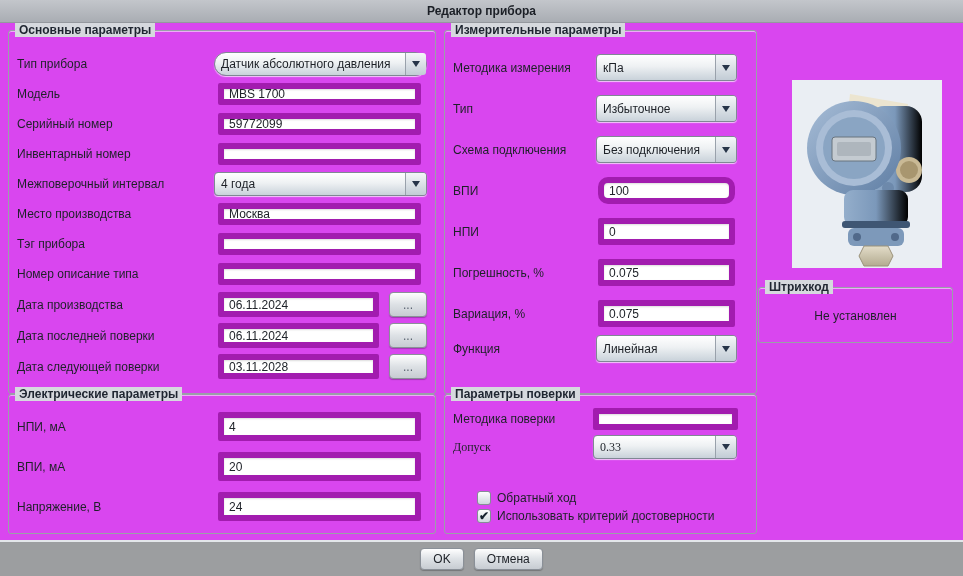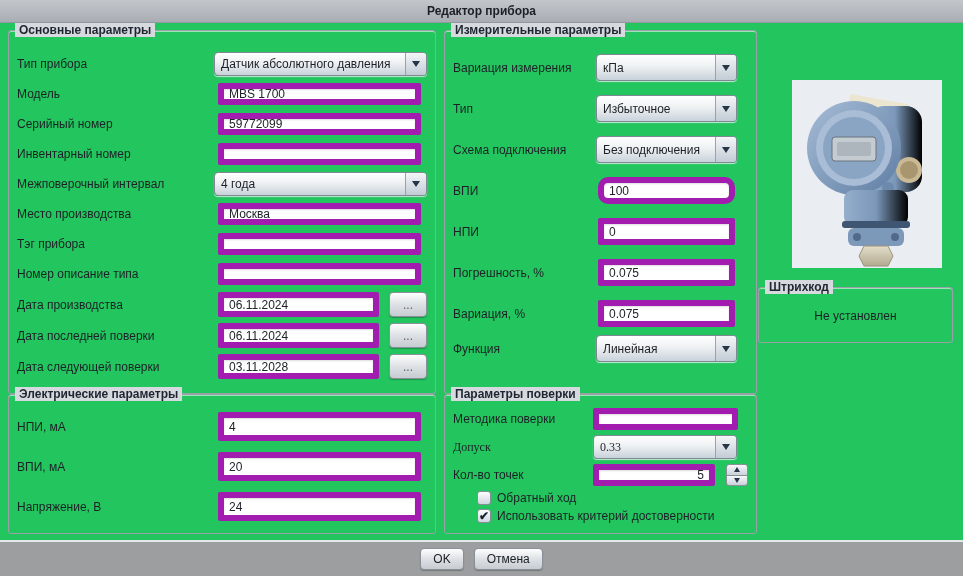--- a/index.html
+++ b/index.html
@@ -1,17 +1,17 @@
 <!DOCTYPE html>
 <html><head>
 <meta charset="utf-8">
 <style>
   html,body{margin:0;padding:0;}
   body{font-family:"Liberation Sans",sans-serif;background:#888;}
-  #window{position:relative;width:963px;height:576px;background:#22c55e;overflow:hidden;
+  #window{position:relative;width:963px;height:576px;background:#d946ef;overflow:hidden;
           font-size:12px;color:#1d2127;}
   
   .titlebar{position:absolute;top:0;left:0;right:0;height:22px;
             background:linear-gradient(#c3c6cb,#a9adb3);
             border-bottom:1px solid #94989e;text-align:center;line-height:22px;
             font-weight:bold;color:#1b1f26;}
   
   .group{position:absolute;border:1px solid #9aa0a8;border-radius:3px;
          box-shadow:inset 0 1px 0 rgba(255,255,255,.55);}
   .gtitle{position:absolute;top:-8px;left:6px;background:#d6d9de;padding:0 4px;
@@ -67,21 +67,21 @@
 
 <div id="window">
 
   <div class="titlebar"><span>Редактор прибора</span></div>
 
   <div class="group" style="left:8px;top:30px;width:426px;height:362px;">
     <span class="gtitle">Основные параметры</span>
 
     <div class="row" style="top:21px;height:24px;">
       <span class="lbl">Тип прибора</span>
-      <div class="combo" style="left:197px;right:0;">
+      <div class="combo" style="left:197px;right:0;border-radius:12px;">
         <span class="combo-text">Датчик абсолютного давления</span>
         <span class="combo-arrow">
             <span class="tri-down"></span>
           </span>
       </div>
     </div>
 
     <div class="row" style="top:52px;height:22px;">
       <span class="lbl">Модель</span>
       <input class="tin" style="left: 201px; right: 6px;" value="MBS 1700">
@@ -155,21 +155,21 @@
     <div class="row" style="top:97px;height:29px;">
       <span class="lbl">Напряжение, В</span>
       <input class="tin" style="left: 201px; right: 6px;" value="24">
     </div>
   </div>
 
   <div class="group" style="left:444px;top:30px;width:311px;height:362px;">
     <span class="gtitle">Измерительные параметры</span>
 
     <div class="row" style="top:23px;height:27px;">
-      <span class="lbl">Вариация измерения</span>
+      <span class="lbl">Методика измерения</span>
       <div class="combo" style="left:143px;right:11px;">
         <span class="combo-text">кПа</span>
         <span class="combo-arrow">
             <span class="tri-down"></span>
           </span>
       </div>
     </div>
 
     <div class="row" style="top:105px;height:27px;">
       <span class="lbl">Схема подключения</span>
@@ -233,32 +233,20 @@
     <div class="row" style="top:40px;height:24px;font-family:Liberation Serif, serif;">
       <span class="lbl">Допуск</span>
       <div class="combo" style="left:140px;right:11px;">
         <span class="combo-text">0.33</span>
         <span class="combo-arrow">
             <span class="tri-down"></span>
           </span>
       </div>
     </div>
 
-    <div class="row" style="top:69px;height:22px;">
-      <span class="lbl">Кол-во точек</span>
-      <input class="tin" style="left: 140px; width: 122px; text-align: right;" value="5">
-      <span class="spin-btns">
-        <span class="spin-b up">
-            <span class="tri-up-s"></span>
-          </span>
-        <span class="spin-b down">
-            <span class="tri-down-s"></span>
-          </span>
-      </span>
-    </div>
 
     <div class="row cbrow" style="top:95px;height:16px;left:10px;">
       <span class="cbox"></span>
       <span>Обратный ход</span>
     </div>
 
     <div class="row cbrow" style="top:113px;height:16px;left:10px;">
       <span class="cbox">
           <span>✔</span>
         </span>

